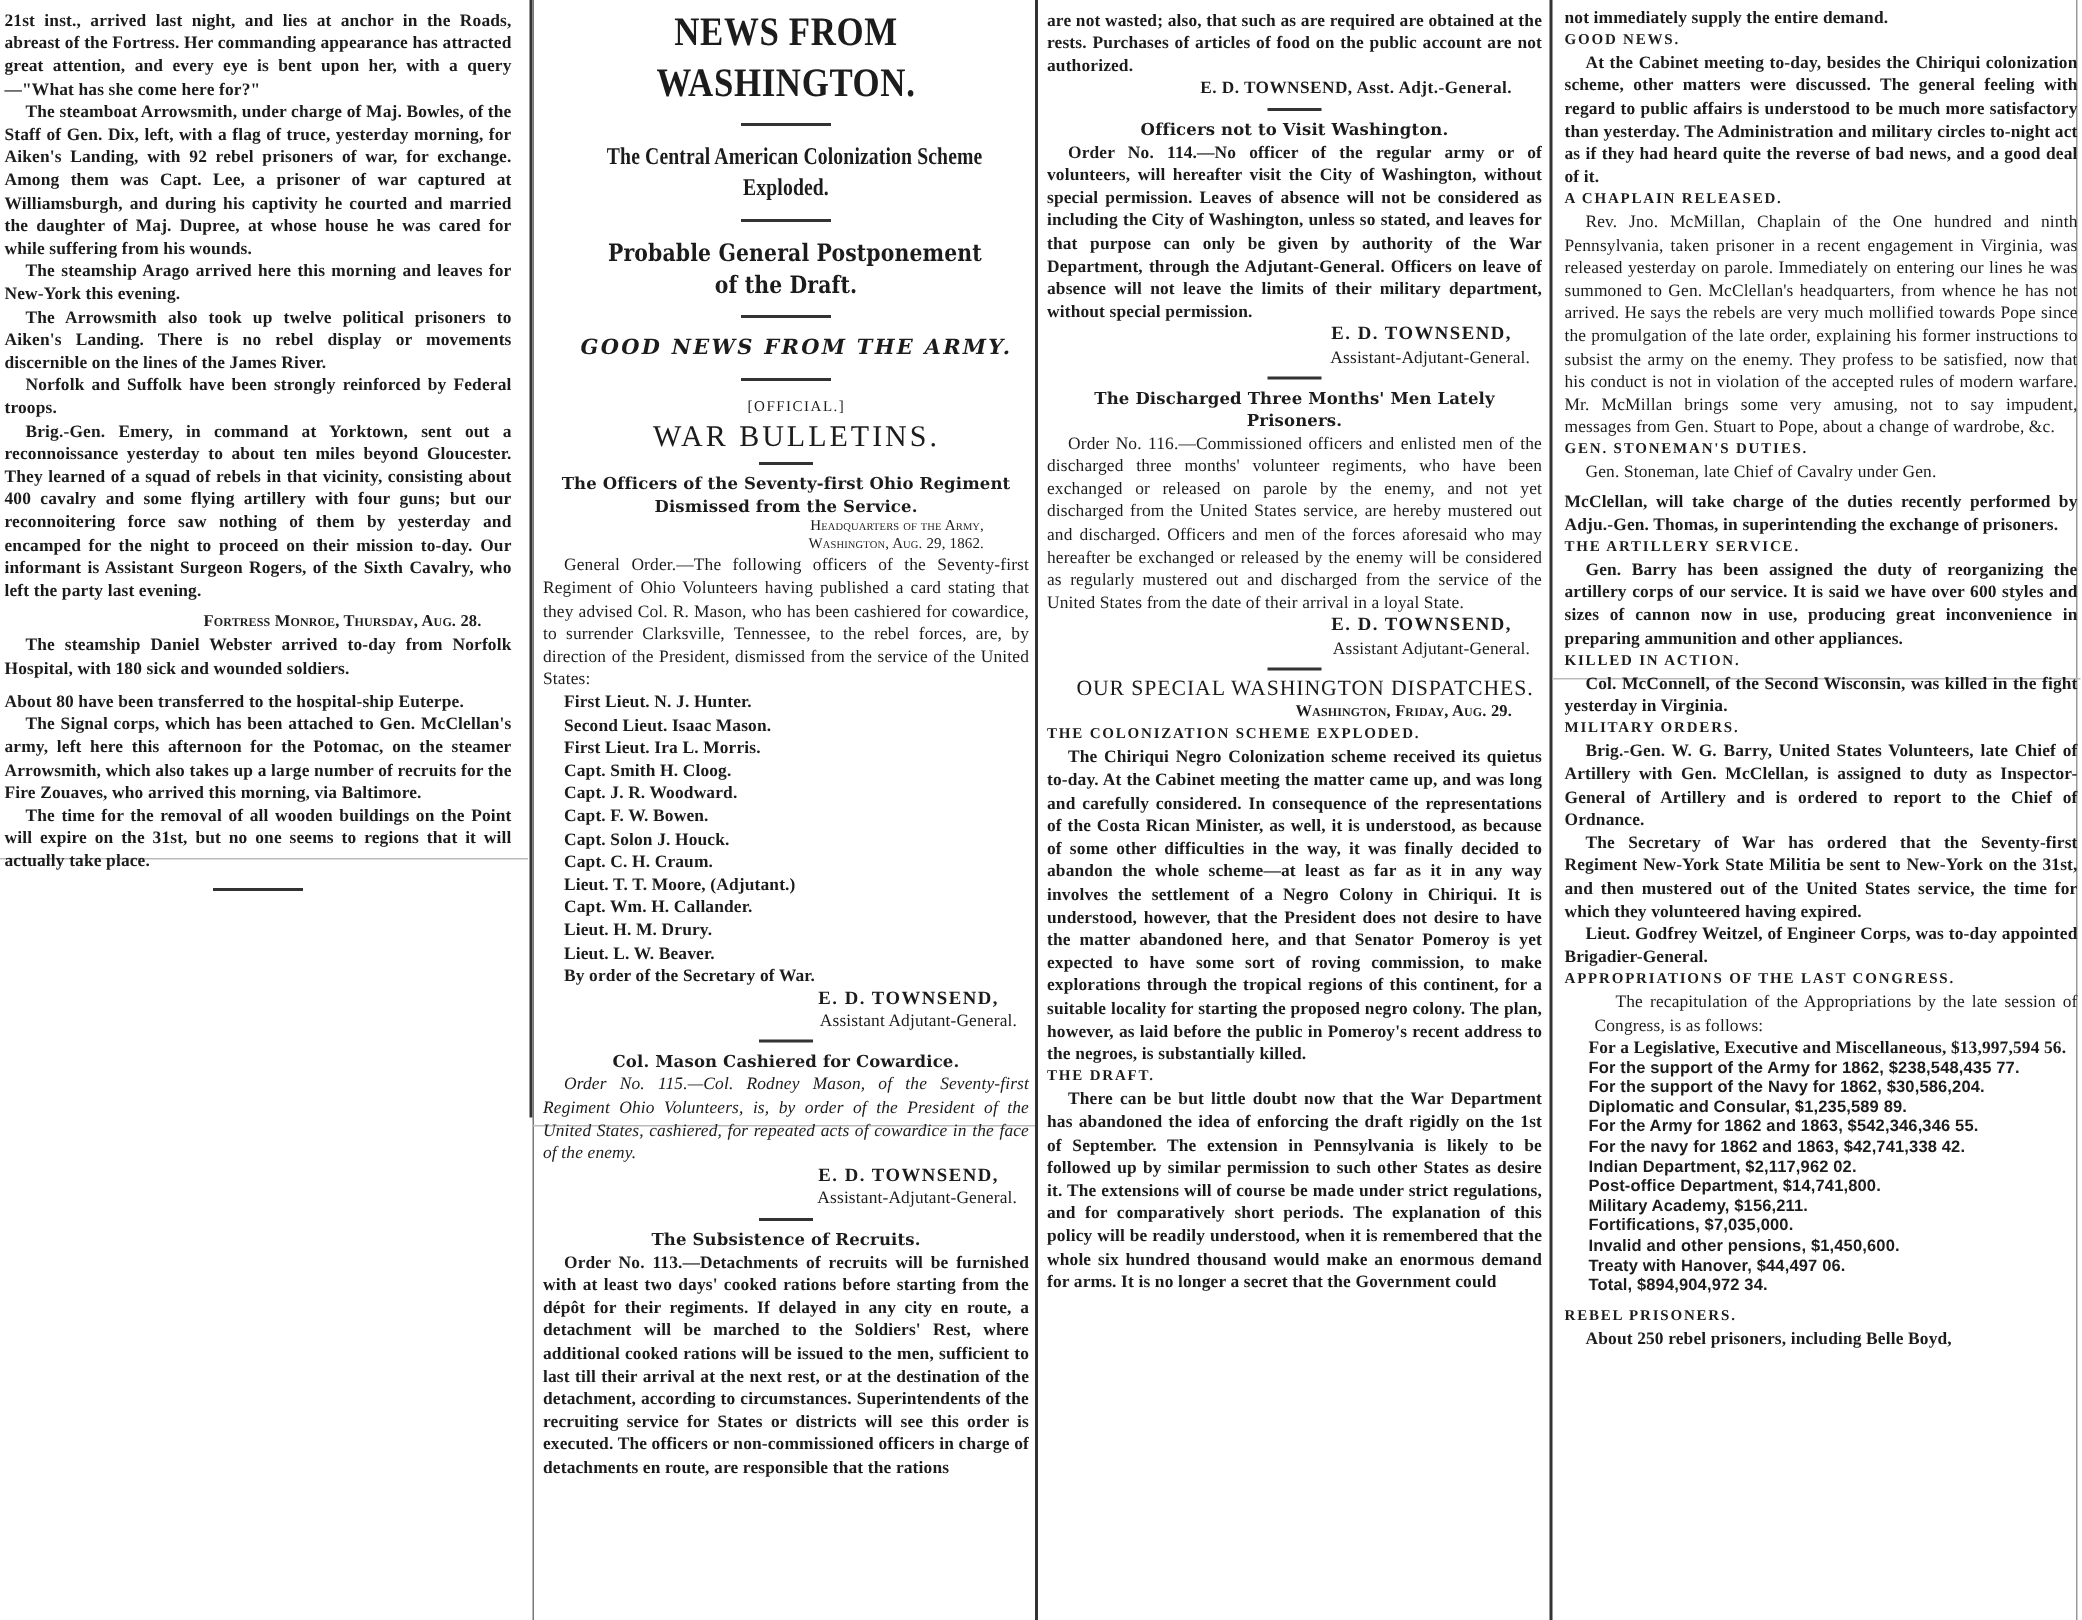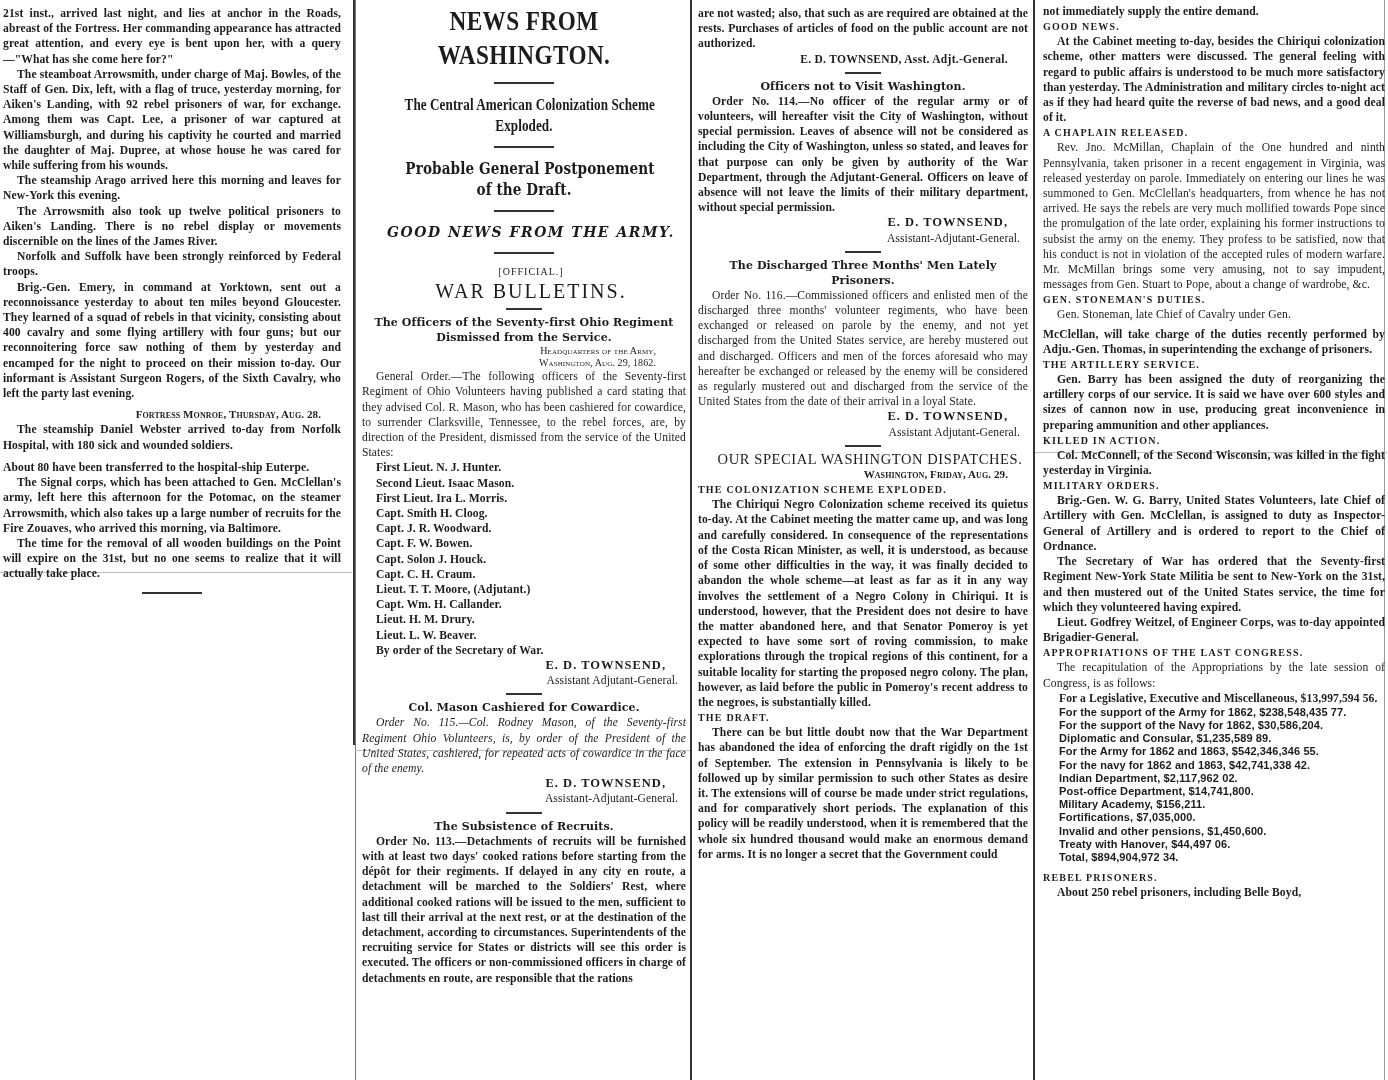--- a/index.html
+++ b/index.html
@@ -52,21 +52,21 @@
   <p class="noindent">21st inst., arrived last night, and lies at anchor in the Roads, abreast of the Fortress. Her commanding appearance has attracted great attention, and every eye is bent upon her, with a query—"What has she come here for?"</p>
   <p>The steamboat Arrowsmith, under charge of Maj. Bowles, of the Staff of Gen. Dix, left, with a flag of truce, yesterday morning, for Aiken's Landing, with 92 rebel prisoners of war, for exchange. Among them was Capt. Lee, a prisoner of war captured at Williamsburgh, and during his captivity he courted and married the daughter of Maj. Dupree, at whose house he was cared for while suffering from his wounds.</p>
   <p>The steamship Arago arrived here this morning and leaves for New-York this evening.</p>
   <p>The Arrowsmith also took up twelve political prisoners to Aiken's Landing. There is no rebel display or movements discernible on the lines of the James River.</p>
   <p>Norfolk and Suffolk have been strongly reinforced by Federal troops.</p>
   <p>Brig.-Gen. Emery, in command at Yorktown, sent out a reconnoissance yesterday to about ten miles beyond Gloucester. They learned of a squad of rebels in that vicinity, consisting about 400 cavalry and some flying artillery with four guns; but our reconnoitering force saw nothing of them by yesterday and encamped for the night to proceed on their mission to-day. Our informant is Assistant Surgeon Rogers, of the Sixth Cavalry, who left the party last evening.</p>
   <p class="dateline sc" style="margin-top:6px;">Fortress Monroe, Thursday, Aug. 28.</p>
   <p>The steamship Daniel Webster arrived to-day from Norfolk Hospital, with 180 sick and wounded soldiers.</p>
   <p class="noindent" style="margin-top:7px;">About 80 have been transferred to the hospital-ship Euterpe.</p>
   <p>The Signal corps, which has been attached to Gen. McClellan's army, left here this afternoon for the Potomac, on the steamer Arrowsmith, which also takes up a large number of recruits for the Fire Zouaves, who arrived this morning, via Baltimore.</p>
-  <p>The time for the removal of all wooden buildings on the Point will expire on the 31st, but no one seems to realize that it will actually take place.</p>
+  <p>The time for the removal of all wooden buildings on the Point will expire on the 31st, but no one seems to regions that it will actually take place.</p>
   <div class="dash" style="margin-top:10px;"></div>
 </div>
 
 <div class="col c2">
   <h1 class="masthead">NEWS FROM WASHINGTON.</h1>
   <div class="dash"></div>
   <p class="deck deck-1">The Central American Colonization Scheme Exploded.</p>
   <div class="dash"></div>
   <p class="deck deck-2">Probable General Postponement of the Draft.</p>
   <div class="dash"></div>
@@ -139,21 +139,21 @@
   <p class="noindent" style="margin-top:4px;">McClellan, will take charge of the duties recently performed by Adju.-Gen. Thomas, in superintending the exchange of prisoners.</p>
   <p class="smallhead">THE ARTILLERY SERVICE.</p>
   <p>Gen. Barry has been assigned the duty of reorganizing the artillery corps of our service. It is said we have over 600 styles and sizes of cannon now in use, producing great inconvenience in preparing ammunition and other appliances.</p>
   <p class="smallhead">KILLED IN ACTION.</p>
   <p>Col. McConnell, of the Second Wisconsin, was killed in the fight yesterday in Virginia.</p>
   <p class="smallhead">MILITARY ORDERS.</p>
   <p>Brig.-Gen. W. G. Barry, United States Volunteers, late Chief of Artillery with Gen. McClellan, is assigned to duty as Inspector-General of Artillery and is ordered to report to the Chief of Ordnance.</p>
   <p>The Secretary of War has ordered that the Seventy-first Regiment New-York State Militia be sent to New-York on the 31st, and then mustered out of the United States service, the time for which they volunteered having expired.</p>
   <p>Lieut. Godfrey Weitzel, of Engineer Corps, was to-day appointed Brigadier-General.</p>
   <p class="smallhead">APPROPRIATIONS OF THE LAST CONGRESS.</p>
-  <p style="font-weight:normal;">The recapitulation of the Appropriations by the late session of Congress, is as follows:</p>
+  <p style="font-weight:normal;margin-left:20px;">The recapitulation of the Appropriations by the late session of Congress, is as follows:</p>
   <div class="approp">
     <p style="padding-left:0;text-indent:16px;font-family:'Liberation Serif',serif;font-size:11.6px;line-height:15px;text-align:justify;">For a Legislative, Executive and Miscellaneous, $13,997,594 56.</p>
     <p>For the support of the Army for 1862, $238,548,435 77.</p>
     <p>For the support of the Navy for 1862, $30,586,204.</p>
     <p>Diplomatic and Consular, $1,235,589 89.</p>
     <p>For the Army for 1862 and 1863, $542,346,346 55.</p>
     <p>For the navy for 1862 and 1863, $42,741,338 42.</p>
     <p>Indian Department, $2,117,962 02.</p>
     <p>Post-office Department, $14,741,800.</p>
     <p>Military Academy, $156,211.</p>

